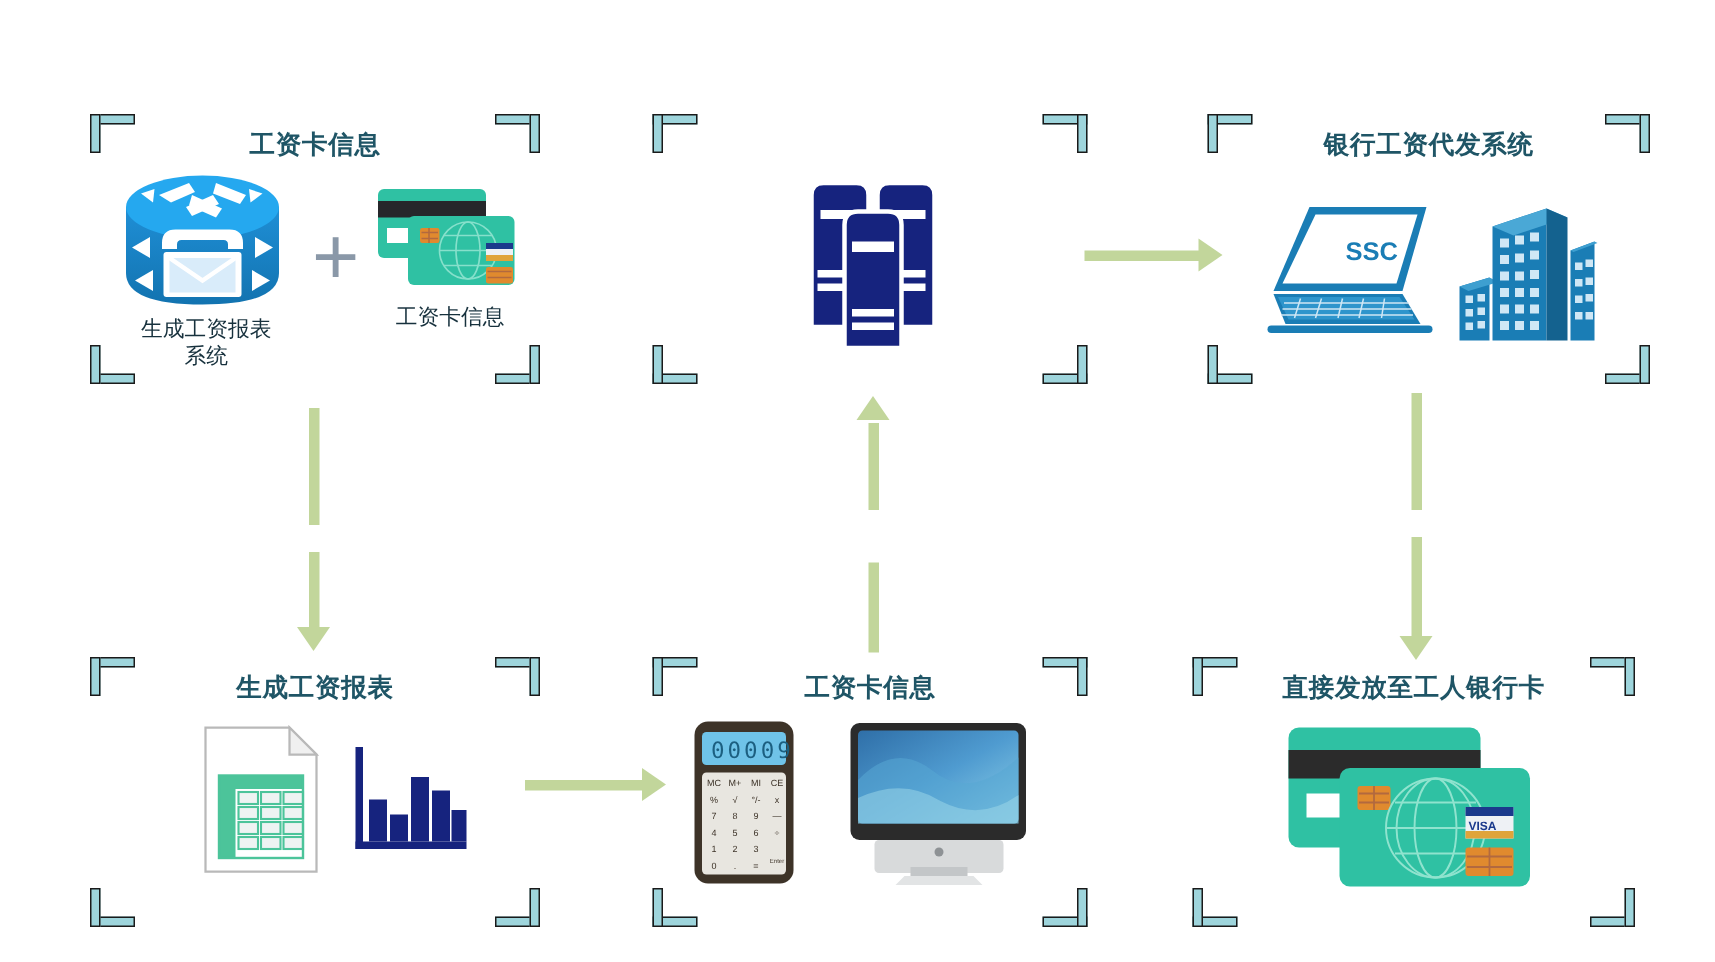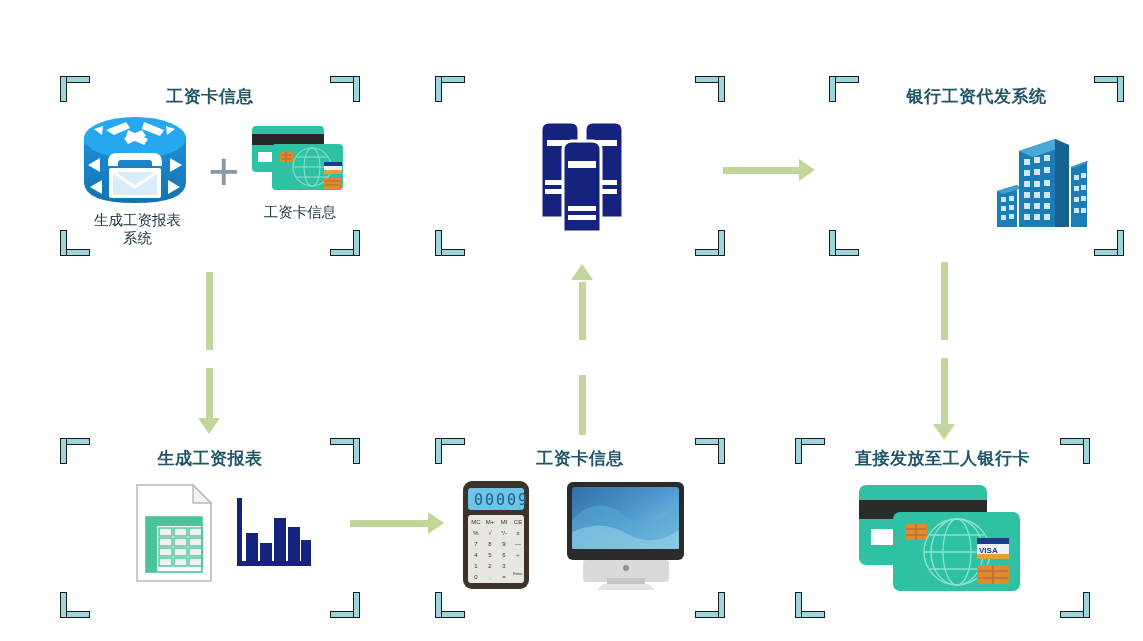--- a/index.html
+++ b/index.html
@@ -176,40 +176,60 @@
         <path d="M36 32 q0 -9 9 -9 h20 q9 0 9 9 v82 h-38 z" fill="#16237e" stroke="#ffffff" stroke-width="3"></path>
         <g fill="#ffffff">
           <rect x="41" y="43" width="28" height="7"></rect>
           <rect x="41" y="88" width="28" height="5"></rect>
           <rect x="41" y="97" width="28" height="5"></rect>
         </g>
       </svg>
     </div>
   </div>
 
-  <div class="panel" style="left:829px;top:76px;width:295px;height:180px;">
+  <div class="panel" style="left:805px;top:76px;width:295px;height:180px;">
     <div class="bracket br-tl" style="left:0;top:0;">
         <i class="h"></i>
         <i class="v"></i>
       </div>
     <div class="bracket br-tr" style="right:0;top:0;">
         <i class="h"></i>
         <i class="v"></i>
       </div>
     <div class="bracket br-bl" style="left:0;bottom:0;">
         <i class="h"></i>
         <i class="v"></i>
       </div>
     <div class="bracket br-br" style="right:0;bottom:0;">
         <i class="h"></i>
         <i class="v"></i>
       </div>
 
     <div class="panel-title" style="top:9px;">银行工资代发系统</div>
 
+    <div class="art" style="left:38px;top:58px;width:120px;height:92px;">
+      <svg viewBox="0 0 120 92" width="120" height="92">
+        <path d="M30 4 L108 4 L92 60 L6 60 Z" fill="#1a7db5"></path>
+        <path d="M34 9 L102 9 L88 55 L12 55 Z" fill="#ffffff"></path>
+        <text x="54" y="39" font-family="Liberation Sans, sans-serif" font-size="17" font-weight="bold" fill="#1a7db5">SSC</text>
+        <path d="M6 62 L92 62 L104 82 L14 82 Z" fill="#1a7db5"></path>
+        <path d="M9 64 L90 64 L100 79 L16 79 Z" fill="#2e95cc"></path>
+        <g stroke="#cfe7f5" stroke-width="1">
+          <line x1="13" y1="68" x2="96" y2="68"></line>
+            <line x1="12" y1="72" x2="98" y2="72"></line>
+            <line x1="11" y1="76" x2="99" y2="76"></line>
+          <line x1="24" y1="65" x2="20" y2="78"></line>
+            <line x1="38" y1="65" x2="34" y2="78"></line>
+          <line x1="52" y1="65" x2="49" y2="78"></line>
+            <line x1="66" y1="65" x2="63" y2="78"></line>
+          <line x1="80" y1="65" x2="78" y2="78"></line>
+        </g>
+        <rect x="2" y="83" width="110" height="5" rx="2.5" fill="#1a7db5"></rect>
+      </svg>
+    </div>
 
     <div class="art" style="left:160px;top:55px;width:105px;height:100px;">
       <svg viewBox="0 0 105 100" width="105" height="100">
 
         <path d="M8 60 L28 54 L28 96 L8 96 Z" fill="#1a7db5"></path>
         <path d="M8 60 L28 54 L34 57 L14 63 Z" fill="#3e9fd0"></path>
         <g fill="#cfe7f5">
           <rect x="12" y="66" width="5" height="5"></rect>
             <rect x="20" y="65" width="5" height="5"></rect>
           <rect x="12" y="75" width="5" height="5"></rect>

